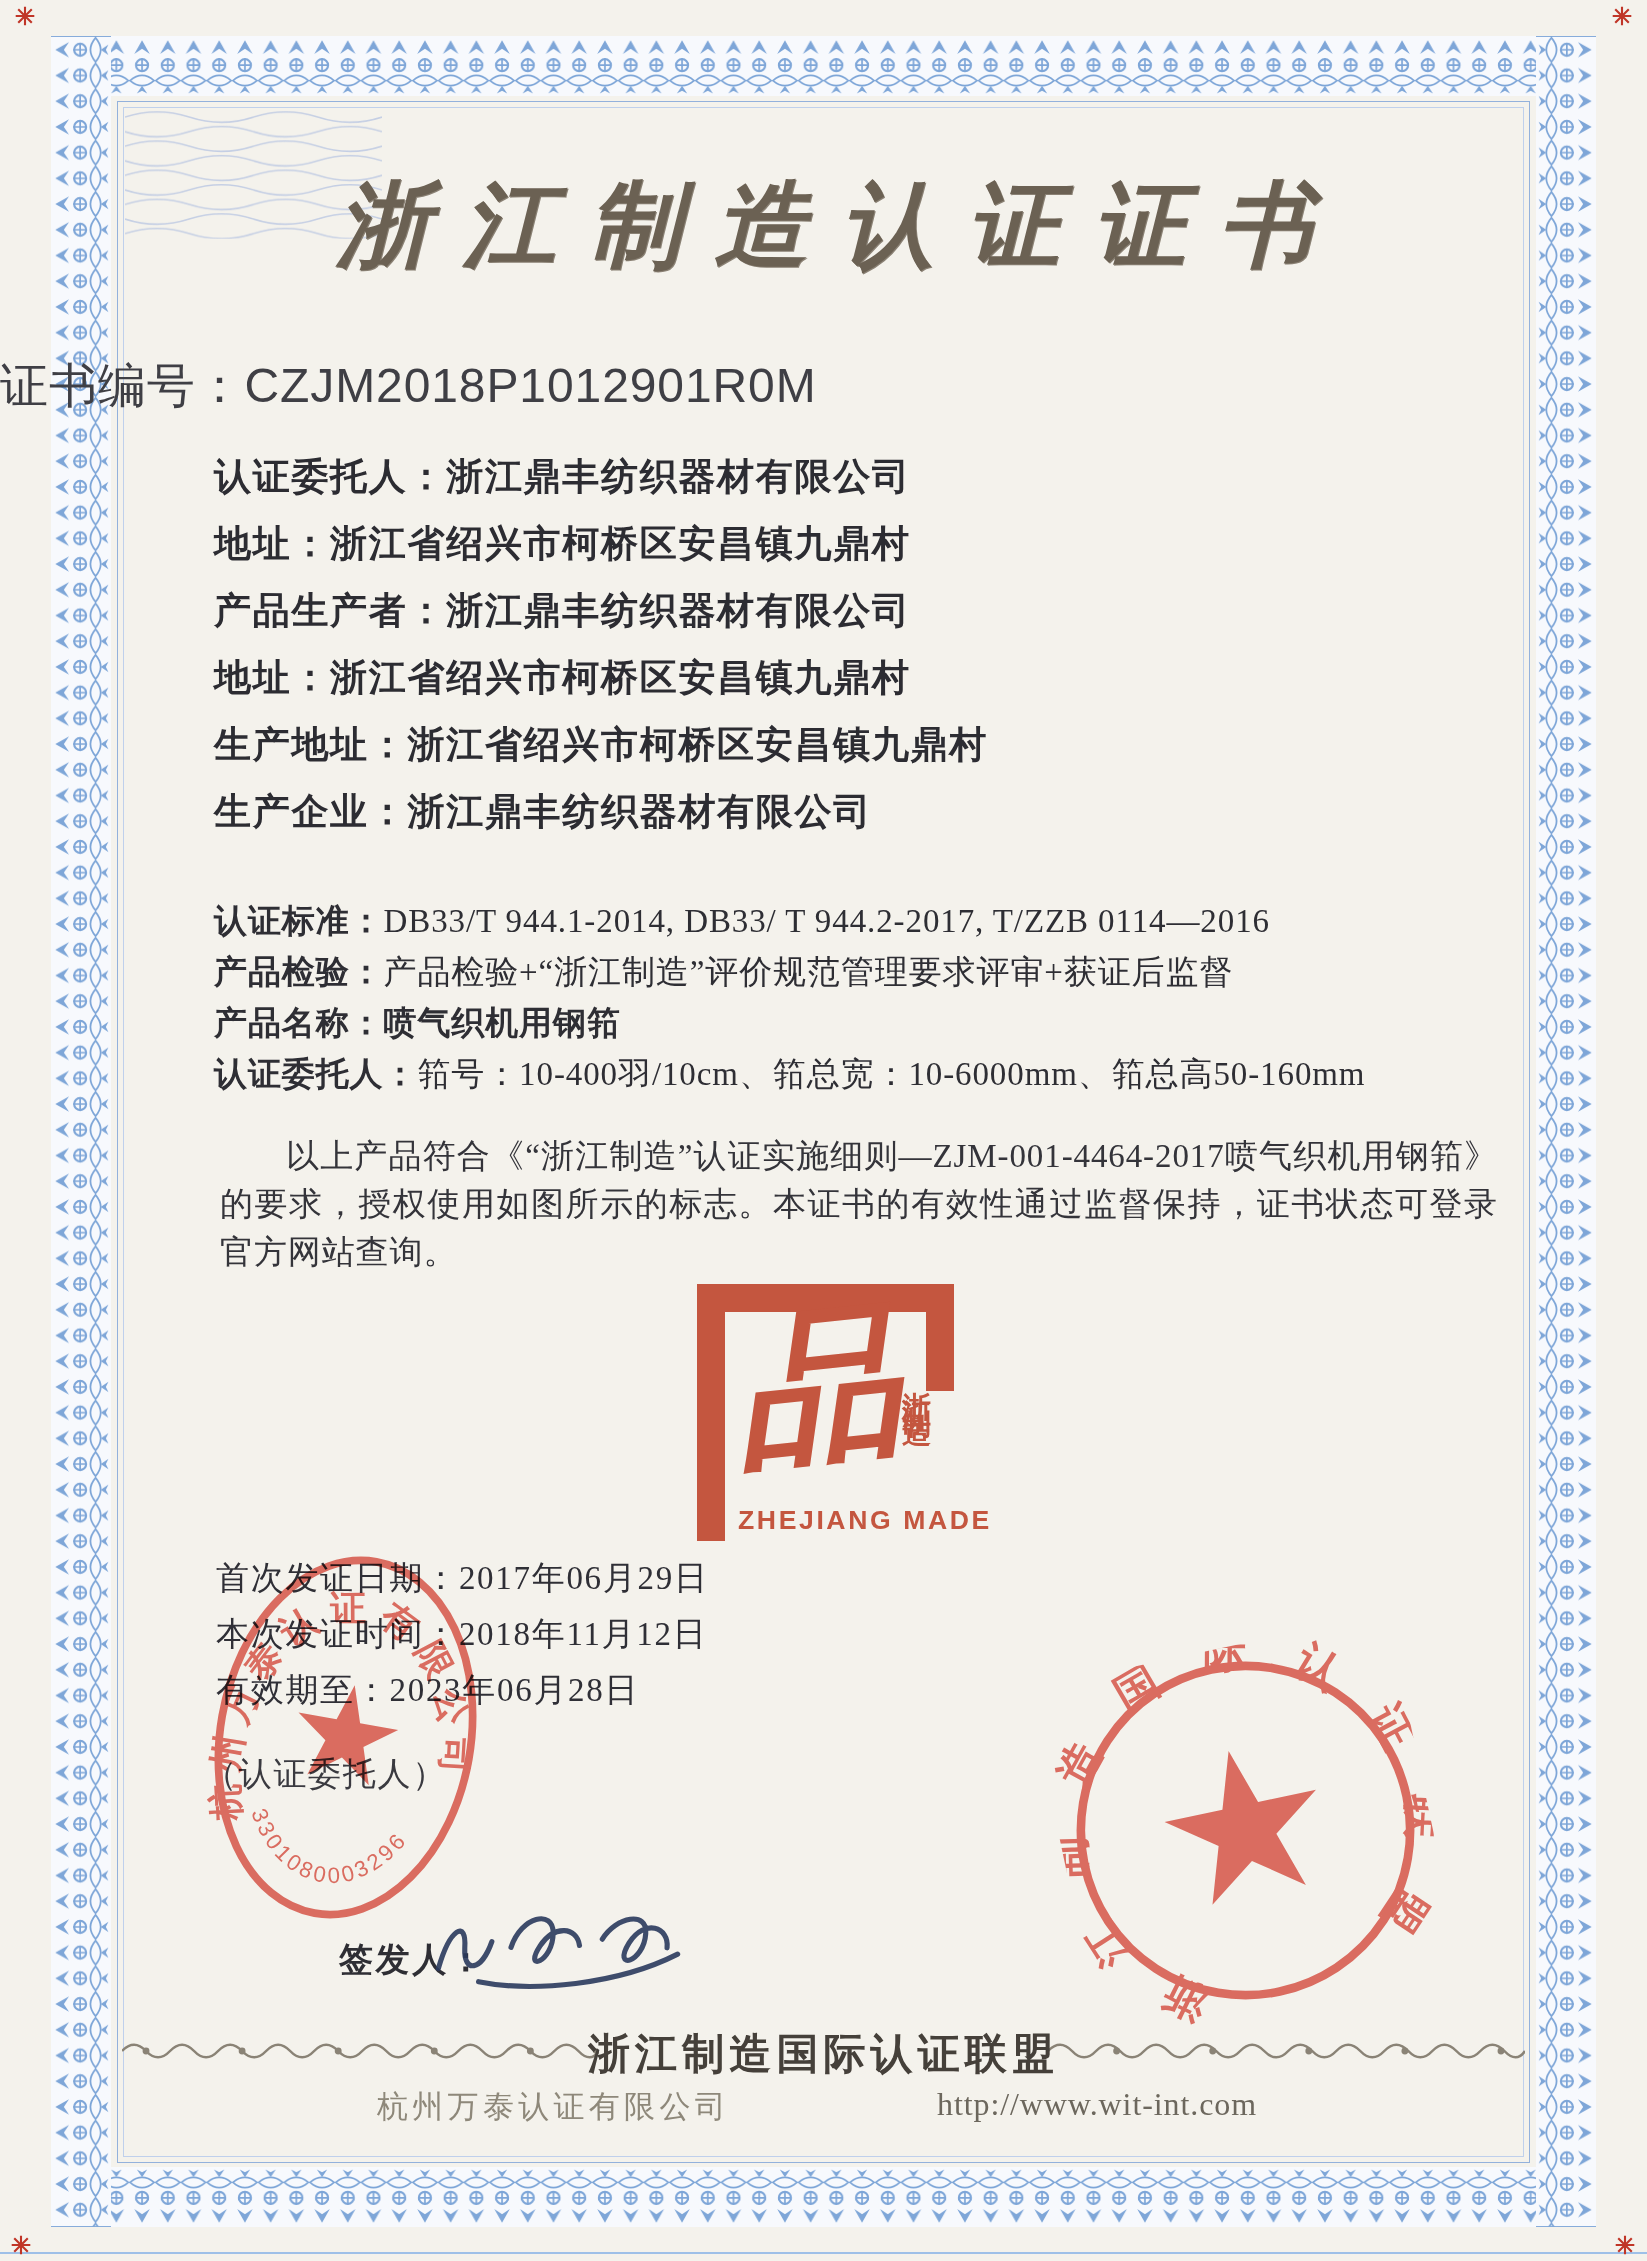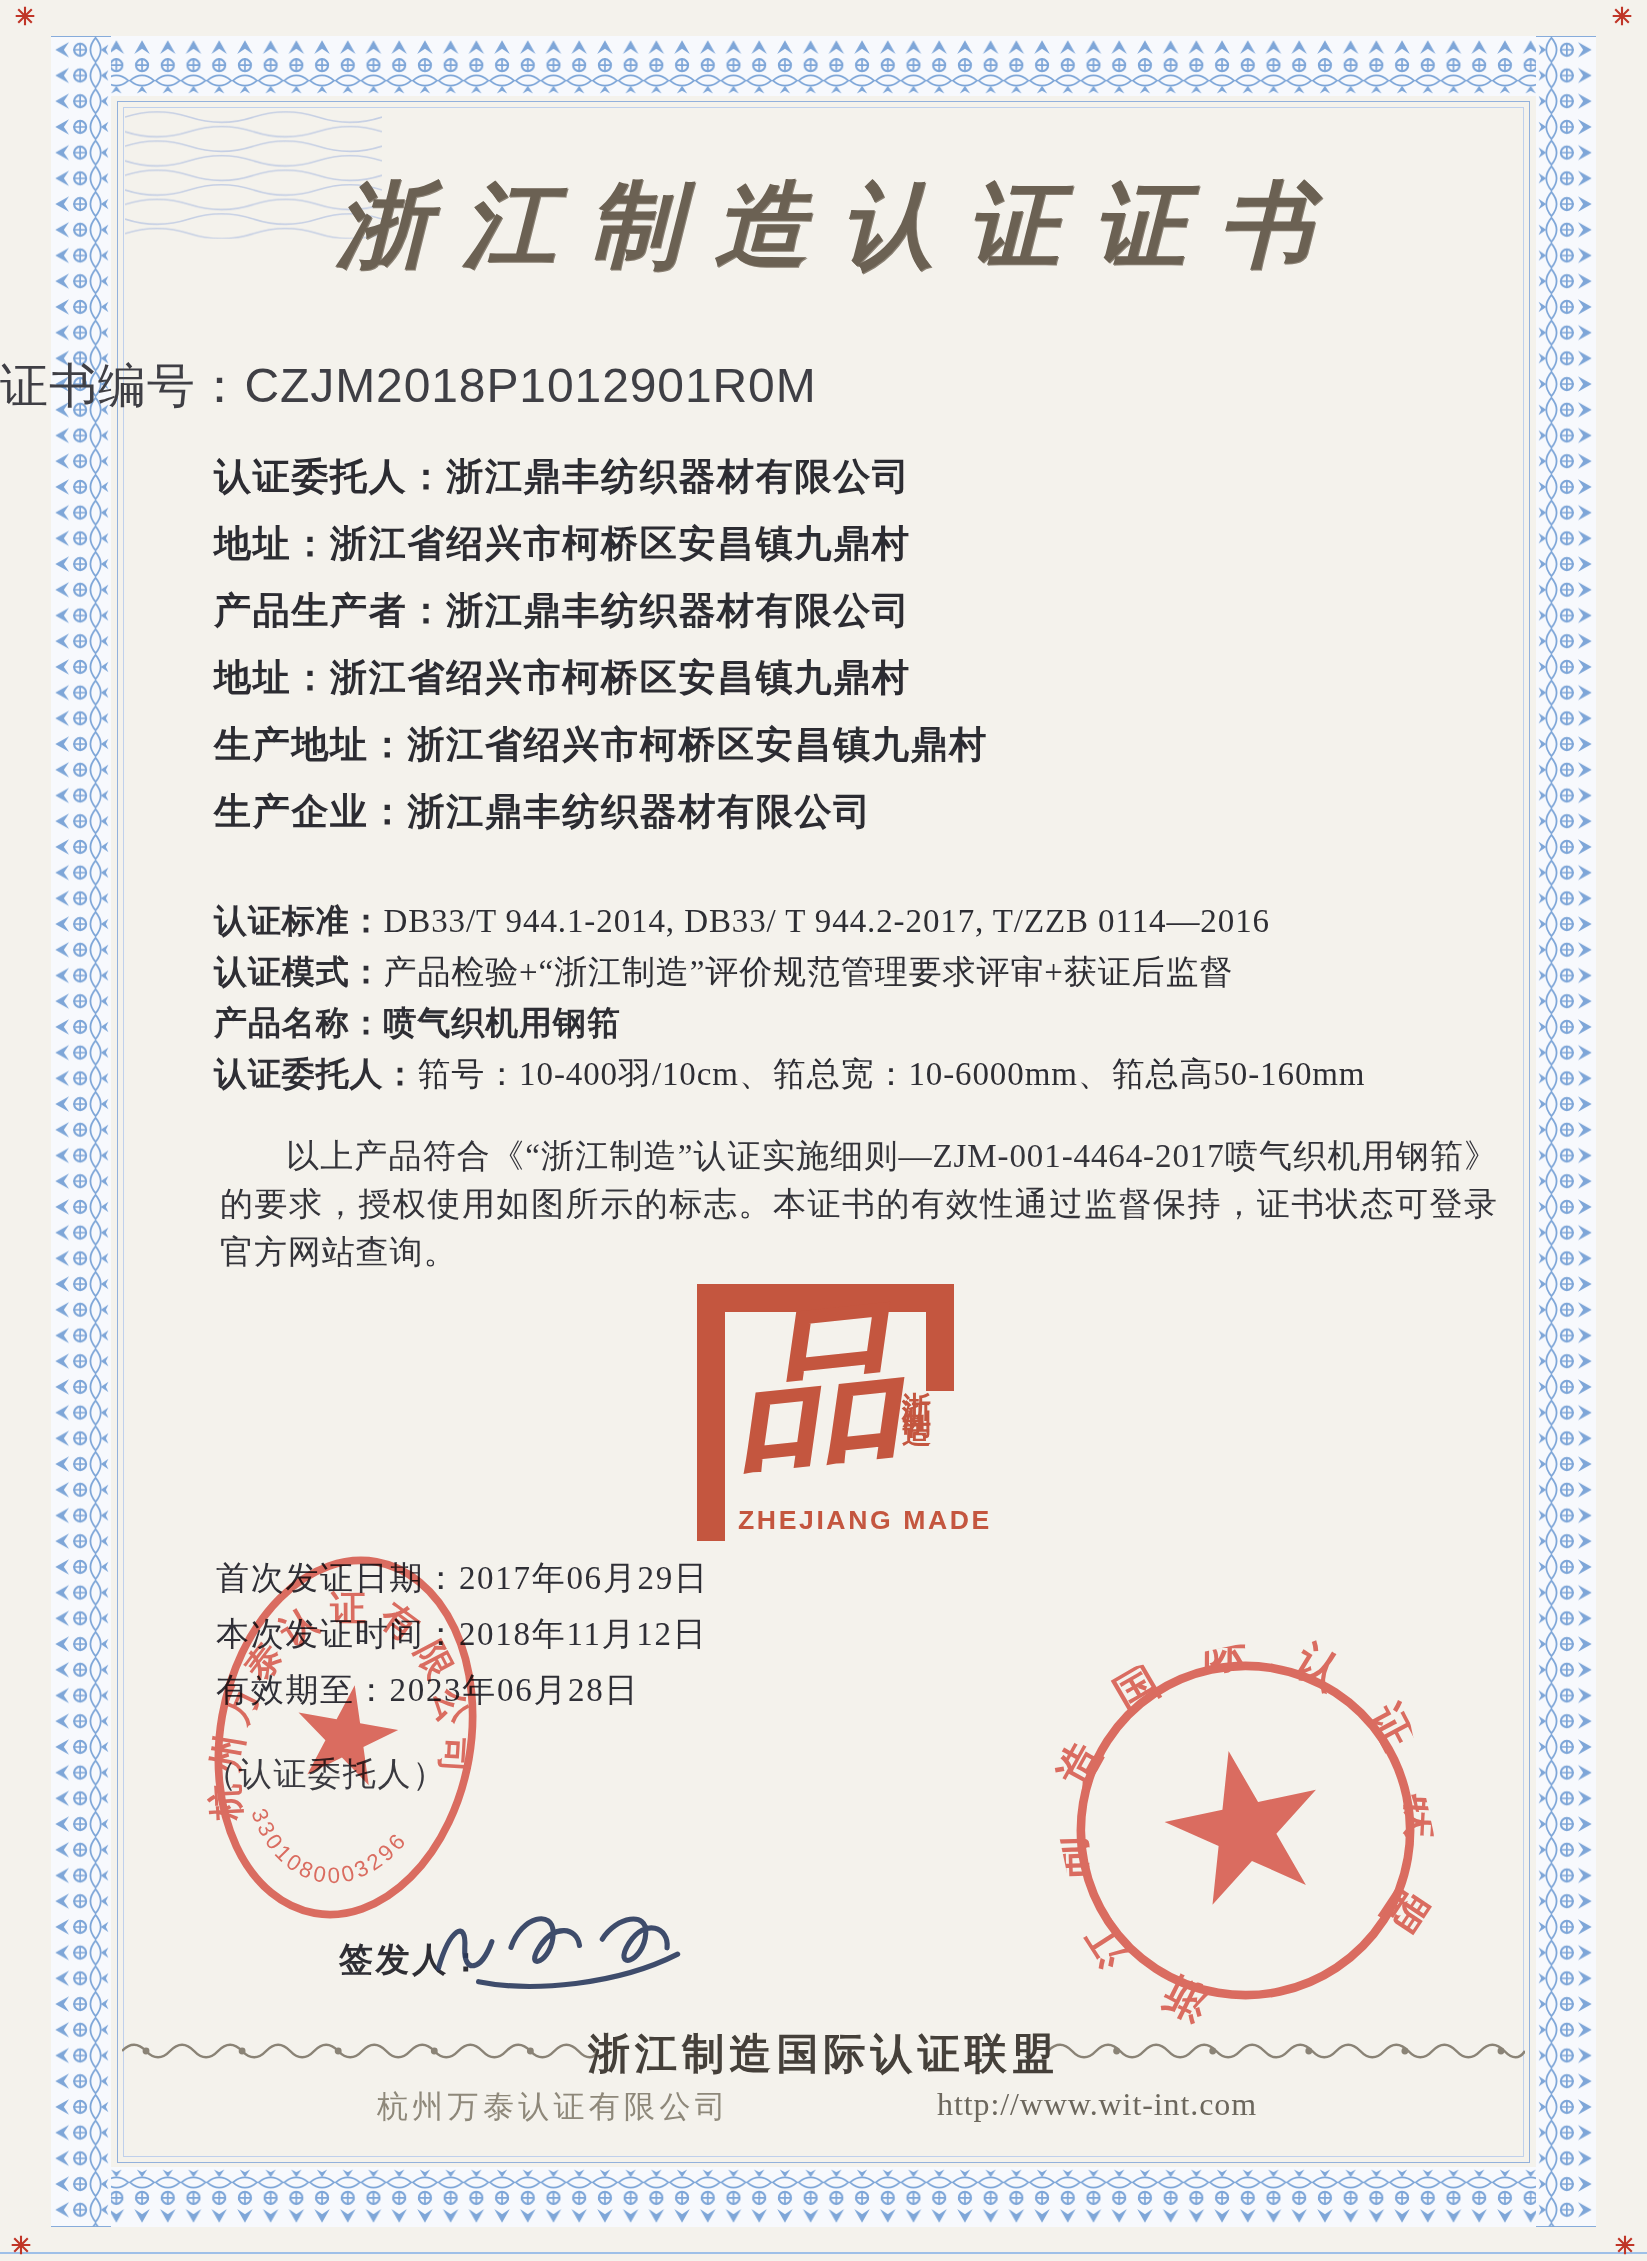--- a/index.html
+++ b/index.html
@@ -162,21 +162,21 @@
     <div class="party-row"><span>认证委托人：</span><span>浙江鼎丰纺织器材有限公司</span></div>
     <div class="party-row"><span>地址：</span><span>浙江省绍兴市柯桥区安昌镇九鼎村</span></div>
     <div class="party-row"><span>产品生产者：</span><span>浙江鼎丰纺织器材有限公司</span></div>
     <div class="party-row"><span>地址：</span><span>浙江省绍兴市柯桥区安昌镇九鼎村</span></div>
     <div class="party-row"><span>生产地址：</span><span>浙江省绍兴市柯桥区安昌镇九鼎村</span></div>
     <div class="party-row"><span>生产企业：</span><span>浙江鼎丰纺织器材有限公司</span></div>
   </div>
 
   <div class="details">
     <div class="detail-row"><span class="lbl">认证标准：</span><span>DB33/T 944.1-2014, DB33/ T 944.2-2017, T/ZZB 0114—2016</span></div>
-    <div class="detail-row"><span class="lbl">认证模式：</span><span>产品检验+“浙江制造”评价规范管理要求评审+获证后监督</span></div>
+    <div class="detail-row"><span class="lbl">产品检验：</span><span>产品检验+“浙江制造”评价规范管理要求评审+获证后监督</span></div>
     <div class="detail-row"><span class="lbl">产品名称：</span><span style="font-weight:700">喷气织机用钢筘</span></div>
     <div class="detail-row"><span class="lbl">认证委托人：</span><span>筘号：10-400羽/10cm、筘总宽：10-6000mm、筘总高50-160mm</span></div>
   </div>
 
   <div class="statement">以上产品符合《“浙江制造”认证实施细则—ZJM-001-4464-2017喷气织机用钢筘》的要求，授权使用如图所示的标志。本证书的有效性通过监督保持，证书状态可登录官方网站查询。</div>
 
   <div class="logo">
     <div class="bar bar-top"></div>
     <div class="bar bar-left"></div>
     <div class="bar bar-rstub"></div>

